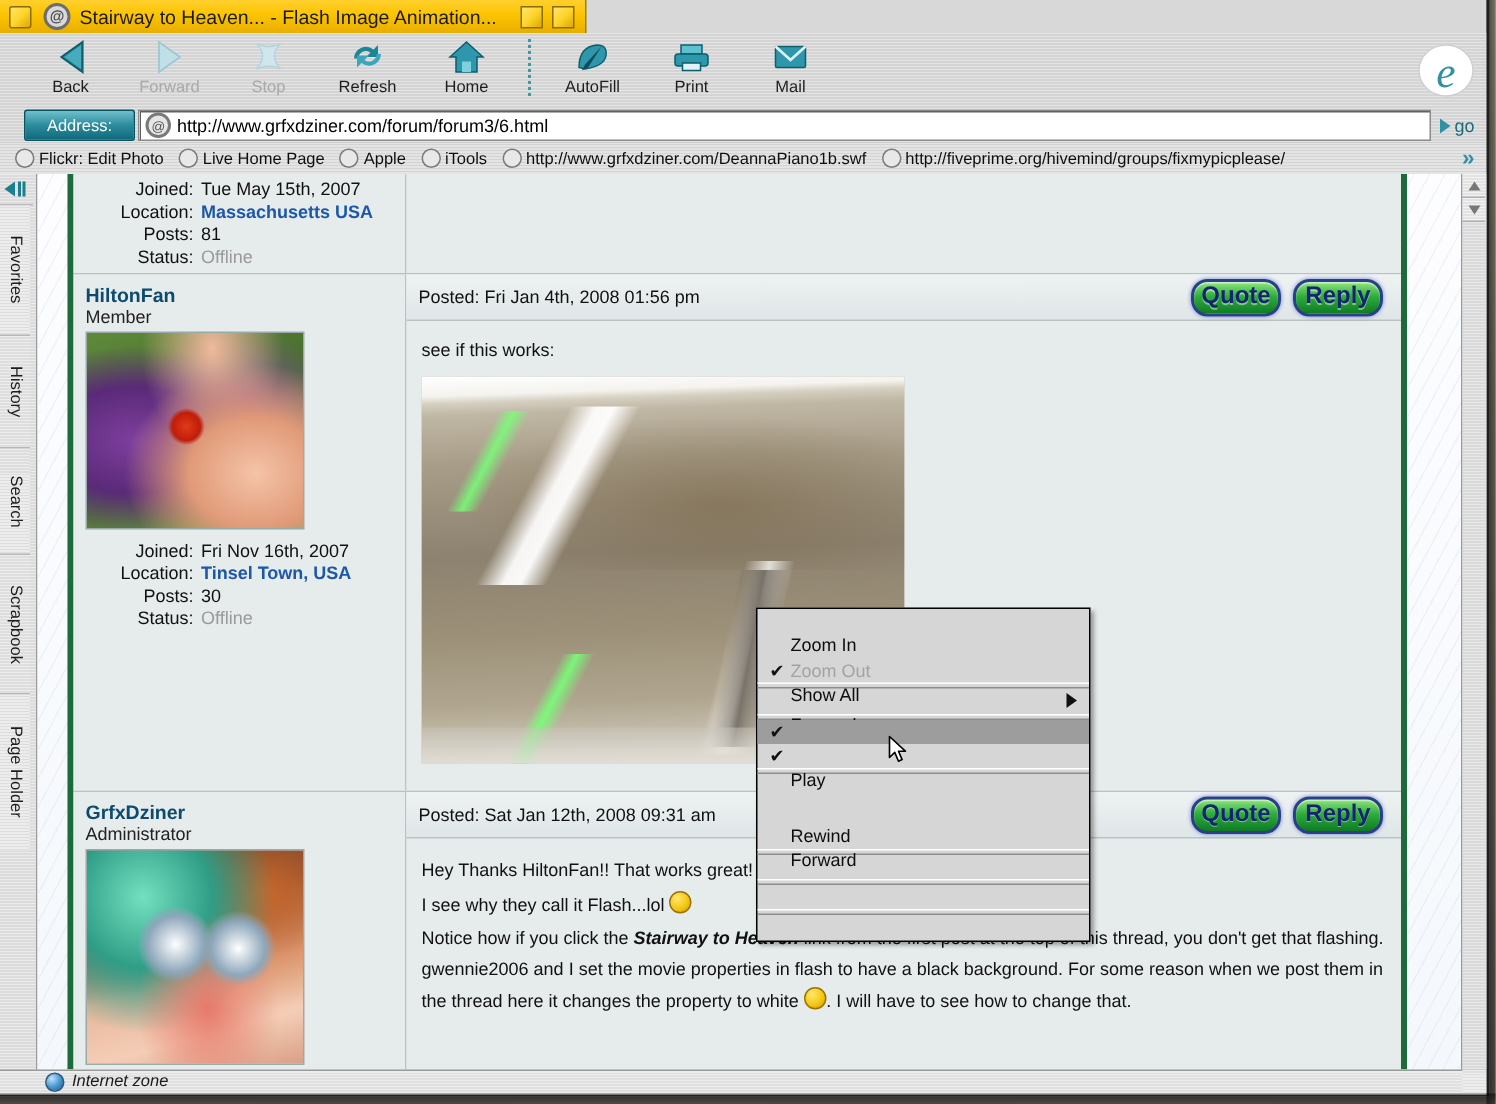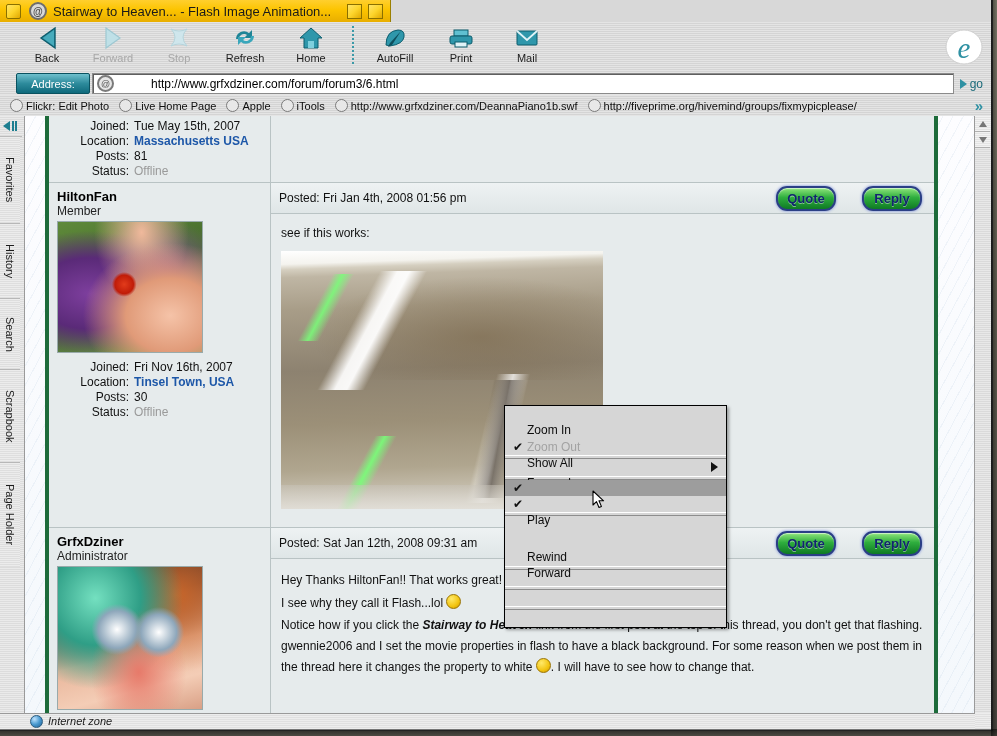--- a/index.html
+++ b/index.html
@@ -92,21 +92,21 @@
   #addr-field{
     flex:1;height:19px;margin:0 2px 0 2px;background:#ffffff;
     border:1px solid #8b8b8b;display:flex;align-items:center;
     box-shadow: inset 1px 1px 0 #5f5f5f;
   }
   .addr-at{
     width:13px;height:13px;border-radius:50%;border:2px solid #7a7a7a;
     margin:0 4px 0 4px;flex:none;background:#e6e6e6;
     font-size:9px;color:#555;display:flex;align-items:center;justify-content:center;
   }
-  #addr-url{font-size:12px;color:#000;white-space:nowrap;margin-left:33px;}
+  #addr-url{font-size:12px;color:#000;white-space:nowrap;}
   #go-btn{
     display:flex;align-items:center;margin-right:8px;margin-left:4px;
     font-size:12px;color:#1b6b7a;white-space:nowrap;
   }
   .go-arrow{
     width:0;height:0;border-left:7px solid #2f91a3;
     border-top:5px solid transparent;border-bottom:5px solid transparent;
     margin-right:3px;
   }
   
@@ -179,27 +179,26 @@
     padding:0 8px;
   }
   .posted-text{font-size:12px;color:#111;}
   .btn-group{margin-left:auto;display:flex;gap:8px;padding-right:4px;}
   .gbtn{
     width:56px;height:21px;border-radius:11px;
     background:linear-gradient(180deg,#8fe67c 0%,#2fae3e 45%,#0e7a24 100%);
     border:2px solid #2b3f86;
     box-shadow:0 0 3px #6a7fd6, inset 0 1px 1px rgba(255,255,255,.6);
     display:flex;align-items:center;justify-content:center;
-    font-size:13px;font-weight:bold;color:#12256e;
+    font-size:16px;font-weight:bold;color:#12256e;
     text-shadow:0 1px 0 rgba(255,255,255,.45);
     cursor:pointer;
-    margin-left:18px;
   }
   .pbody{padding:10px 10px 8px 10px;font-size:12px;color:#111;line-height:1.55;}
-  .uname{font-size:13px;font-weight:bold;color:#000000;font-family:"Liberation Sans",sans-serif;}
+  .uname{font-size:13px;font-weight:bold;color:#0c4a6e;font-family:"Liberation Sans",sans-serif;}
   .urank{font-size:12px;color:#222;margin-bottom:3px;}
   .avatar{width:144px;height:130px;border:1px solid #9aa;display:block;}
   .kv{font-size:12px;color:#111;margin-top:1px;display:flex;}
   .kv .k{width:72px;text-align:right;margin-right:5px;color:#111;}
   .kv .v{color:#111;}
   .kv .v.link{color:#1d57a8;font-weight:bold;}
   .kv .v.off{color:#9a9a9a;}
   .flashbox{
     width:322px;height:258px;margin-top:8px;position:relative;
     background:#ccc;overflow:hidden;

